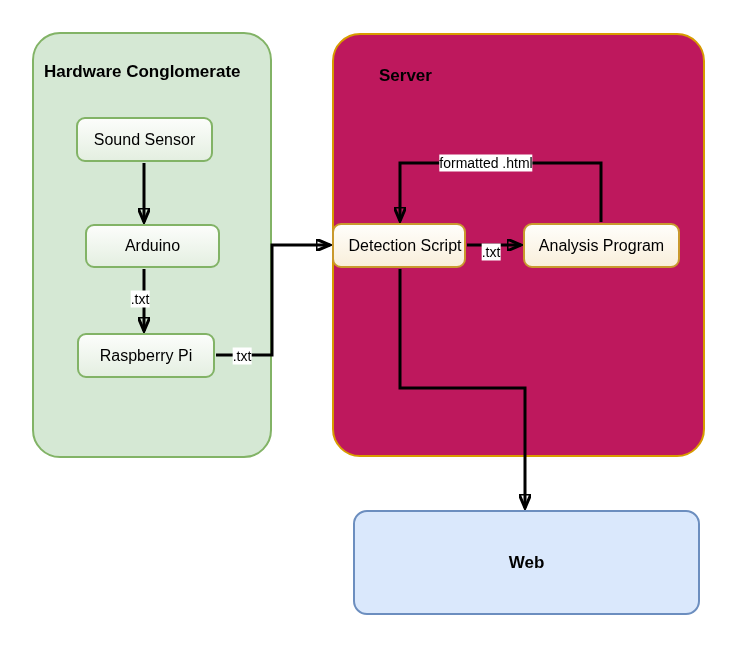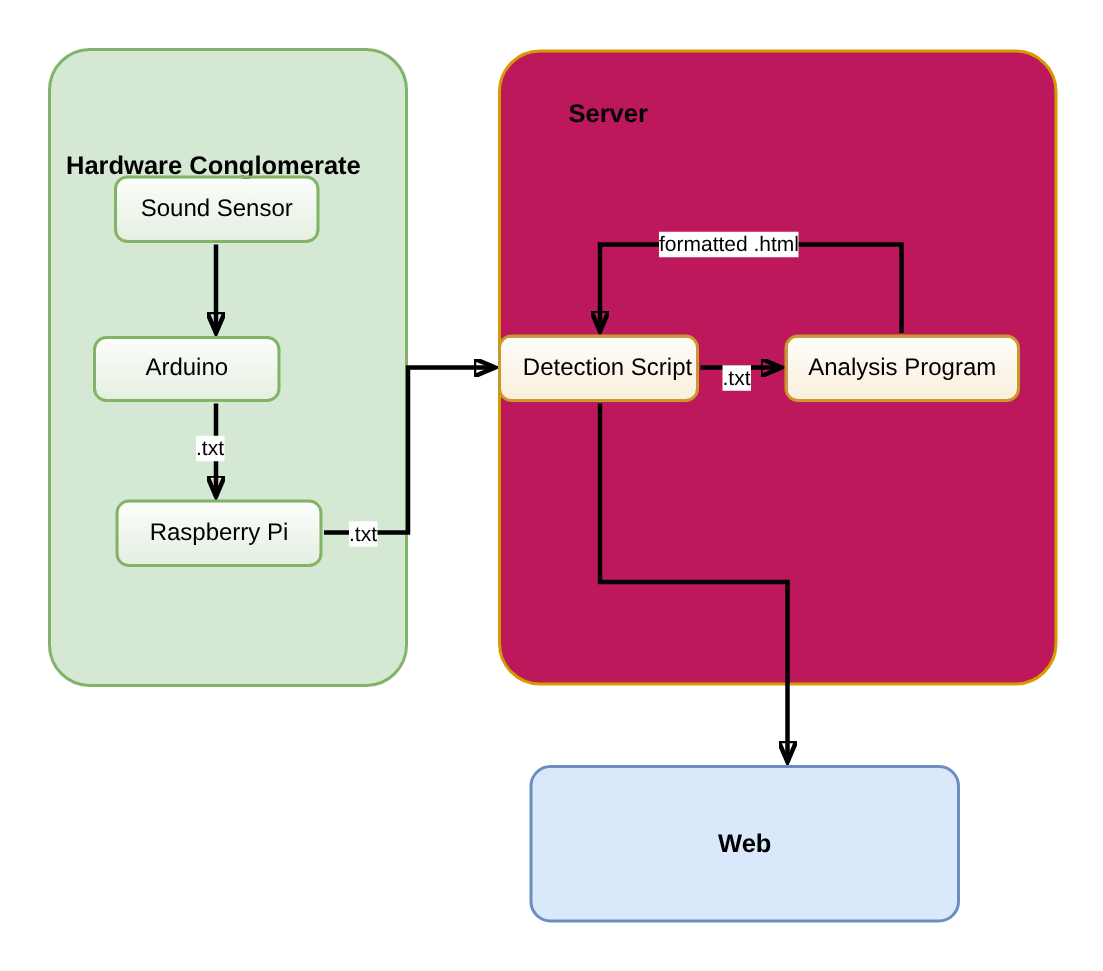--- a/index.html
+++ b/index.html
@@ -24,21 +24,21 @@
     font-size: 17px;
     font-weight: bold;
     color: #000000;
     white-space: nowrap;
   }
   #hardware-group {
     left: 32px; top: 32px; width: 240px; height: 426px;
     background: #d5e8d4;
     border-color: #82b366;
   }
-  #hardware-group .group-title { left: 10px; top: 28px; margin-top: 39px; }
+  #hardware-group .group-title { left: 10px; top: 28px; }
   #server-group {
     left: 332px; top: 33px; width: 373px; height: 424px;
     background: #be185d;
     border-color: #d79b00;
   }
   #server-group .group-title { left: 45px; top: 31px; }
 
   
   .node {
     position: absolute;
@@ -55,26 +55,26 @@
   }
   .node.green {
     border-color: #82b366;
     background: linear-gradient(180deg, #fcfdfb 0%, #e4efe1 100%);
   }
   .node.orange {
     border-color: #c9992e;
     background: linear-gradient(180deg, #fffefb 0%, #f9efdb 100%);
   }
   #node-sound-sensor { left: 76px;  top: 117px; width: 137px; height: 45px; }
-  #node-arduino      { left: 62px;  top: 224px; width: 125px; height: 44px; }
+  #node-arduino      { left: 85px;  top: 224px; width: 135px; height: 44px; }
   #node-raspberry-pi { left: 77px;  top: 333px; width: 138px; height: 45px; }
   #node-detection-script { left: 332px; top: 223px; width: 134px; height: 45px; padding-left: 12px; }
   #node-analysis-program { left: 523px; top: 223px; width: 157px; height: 45px; }
   #node-web {
-    left: 353px; top: 510px; width: 287px; height: 105px;
+    left: 353px; top: 510px; width: 347px; height: 105px;
     border: 2px solid #6c8ebf;
     background: #dae8fc;
     border-radius: 14px;
     font-weight: bold;
     font-size: 17px;
   }
 
   
   #edges {
     position: absolute;

